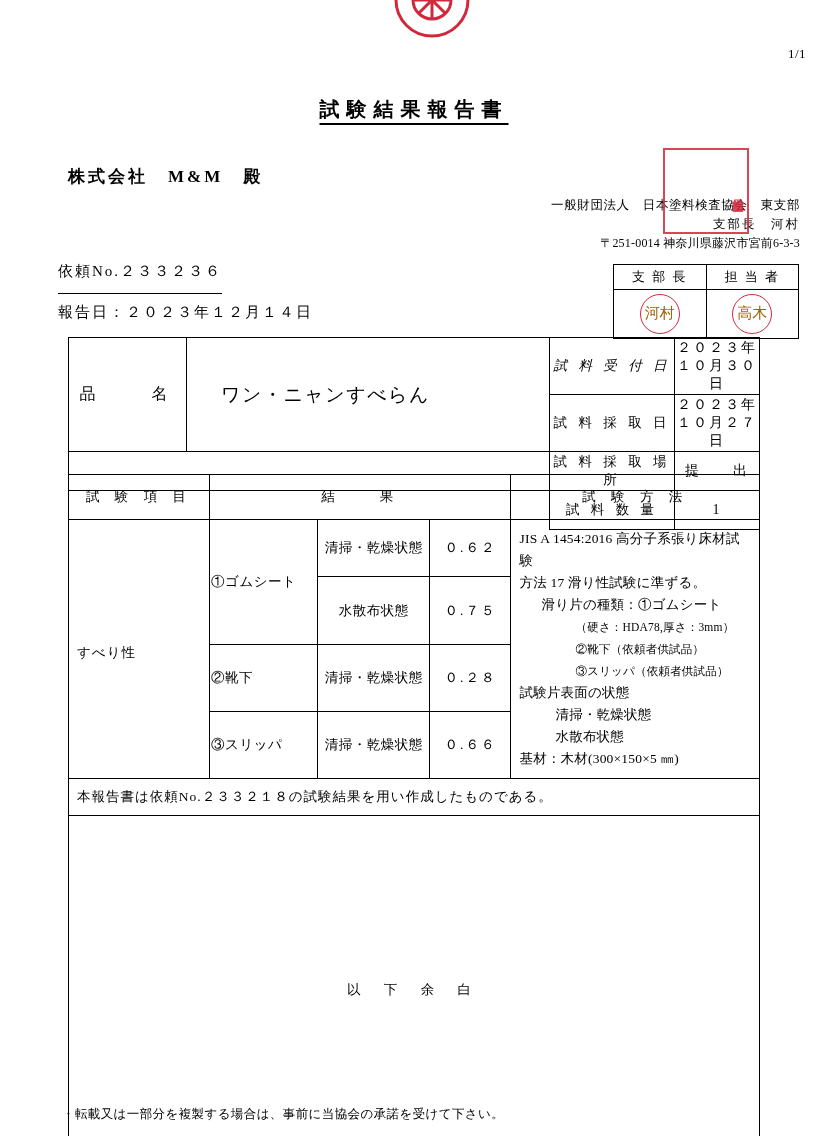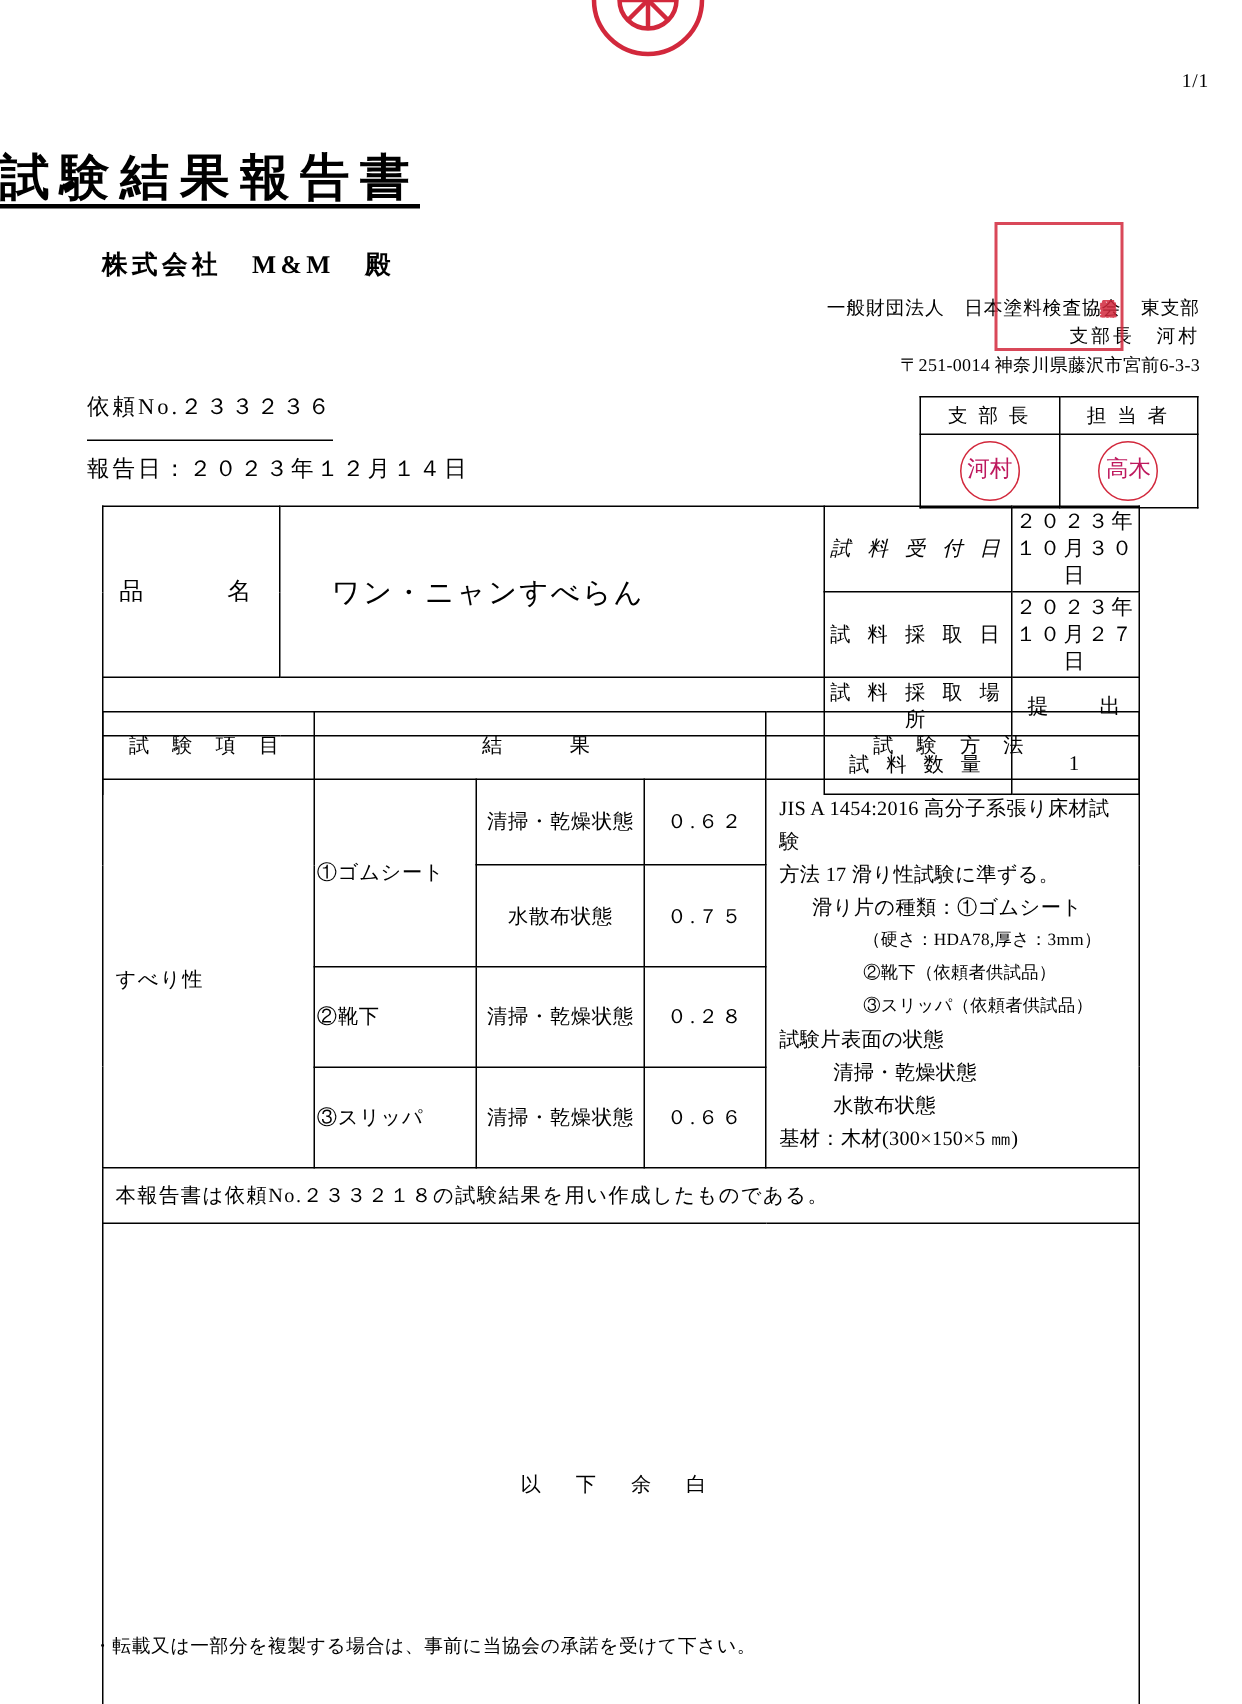--- a/index.html
+++ b/index.html
@@ -35,21 +35,22 @@
     top: 46px;
     font-size: 13px;
     letter-spacing: 0.5px;
   }
 
   .doc-title {
     position: absolute;
     left: 0;
     right: 0;
     top: 96px;
-    font-size: 33px;
+    text-align: center;
+    font-size: 20px;
     letter-spacing: 7px;
     font-weight: bold;
     text-decoration: underline;
     text-underline-offset: 7px;
   }
 
   .client {
     position: absolute;
     left: 68px;
     top: 165px;
@@ -109,21 +110,21 @@
   }
   .seal {
     position: absolute;
     left: 50%;
     top: 50%;
     transform: translate(-50%, -50%);
     width: 38px;
     height: 38px;
     border: 1.6px solid #d2283c;
     border-radius: 50%;
-    color: #be185d;
+    color: #a16207;
     font-size: 15px;
     line-height: 36px;
     text-align: center;
     letter-spacing: 0;
   }
 
   
   .assoc-seal {
     position: absolute;
     left: 663px;
@@ -240,21 +241,21 @@
     text-align: center;
     vertical-align: top;
     padding-top: 14px;
     font-size: 15px;
     letter-spacing: 10px;
   }
 
   .footer {
     position: absolute;
     left: 62px;
-    bottom: 30px;
+    bottom: 13px;
     font-size: 12.5px;
     letter-spacing: 0.4px;
   }
 </style>
 </head>
 <body>
 
 <div class="page">
 
   <div class="top-emblem">

